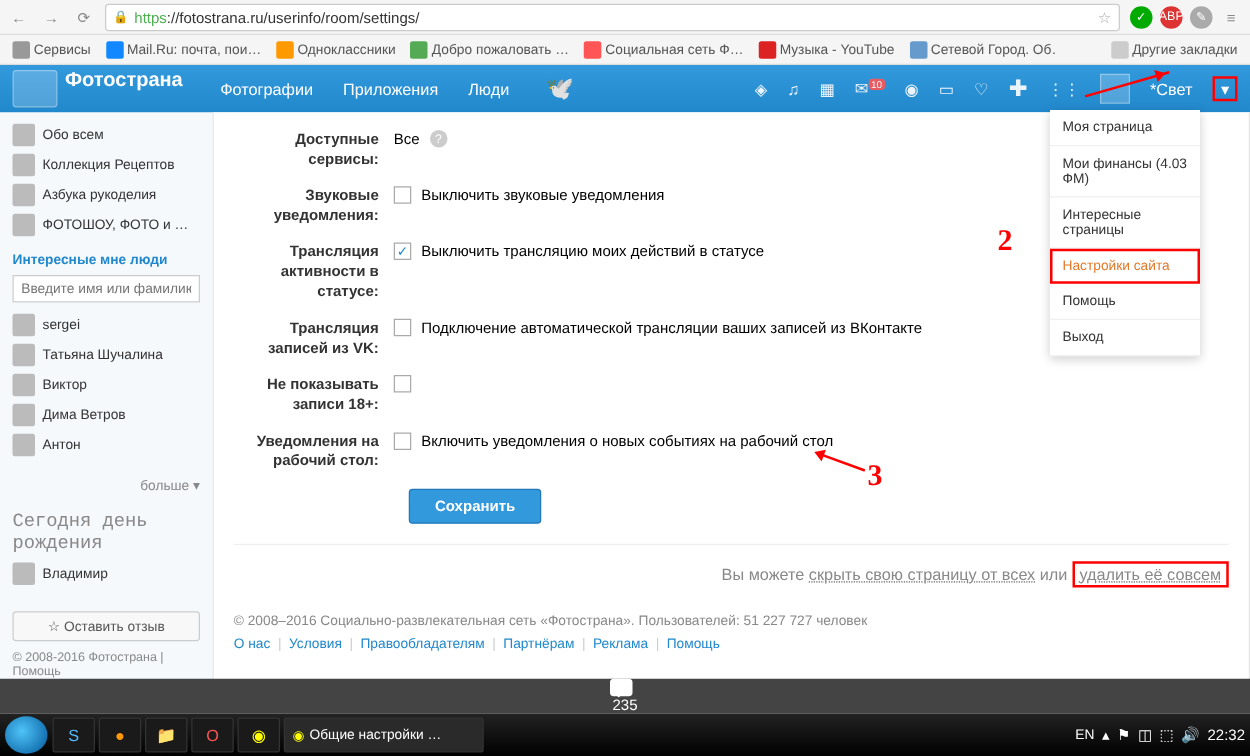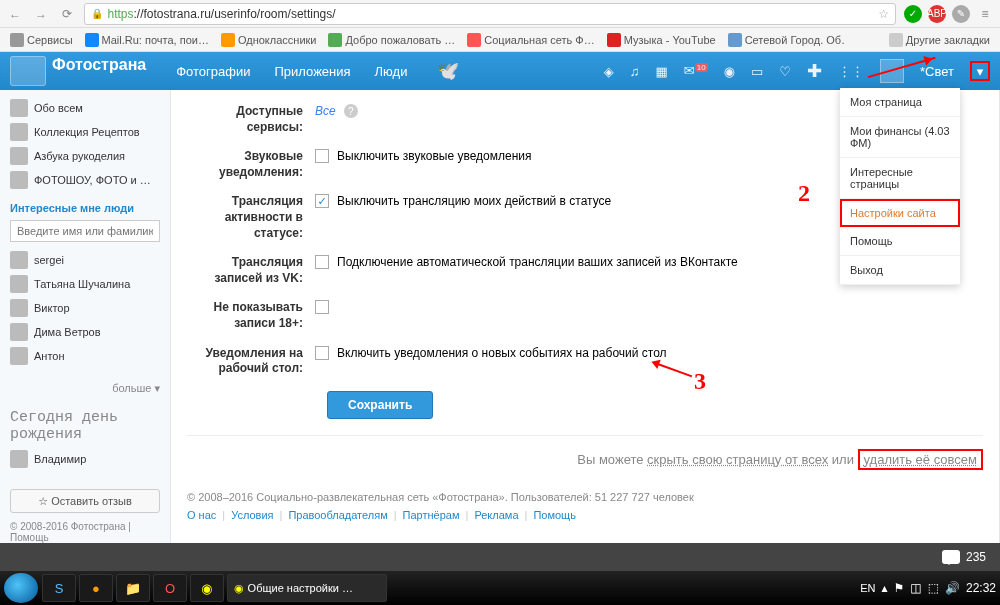--- a/index.html
+++ b/index.html
@@ -47,21 +47,21 @@
 .side-more { text-align: right; color: #888; font-size: 11px; padding: 4px 0; cursor: pointer; }
 .side-birthday { color: #888; margin: 10px 0 4px; font-size: 15px; font-family: Liberation Mono, monospace; }
 .side-review-btn { width: 100%; height: 24px; background: #f8f8f8; border: 1px solid #ccc; border-radius: 3px; font-size: 11px; color: #555; cursor: pointer; margin-top: 8px; }
 .side-copyright { color: #888; font-size: 10px; margin-top: 8px; }
 
 
 .main-pane { flex: 1; background: #fff; padding: 0 16px 16px; border-left: 1px solid #e5e5e5; border-right: 1px solid #e5e5e5; }
 .form-row { display: flex; align-items: flex-start; margin: 14px 0; }
 .form-label { width: 128px; text-align: right; font-size: 12px; color: #333; font-weight: bold; padding-right: 12px; line-height: 1.3; }
 .form-control { flex: 1; display: flex; align-items: center; gap: 8px; font-size: 12px; }
-.all-link { color: #3b82f6; cursor: pointer; font-style: italic; }
+.all-link { color: #000000; cursor: pointer; }
 .q-icon { width: 14px; height: 14px; border-radius: 50%; background: #ccc; color: #fff; display: inline-flex; align-items: center; justify-content: center; font-size: 10px; }
 .checkbox { width: 14px; height: 14px; border: 1px solid #aaa; background: #fff; display: inline-flex; align-items: center; justify-content: center; font-size: 11px; color: #2288cc; }
 .save-btn { margin-left: 140px; padding: 6px 20px; background: #3399dd; color: #fff; border: 1px solid #2277bb; border-radius: 3px; font-size: 12px; cursor: pointer; font-weight: bold; }
 .divider { border-top: 1px solid #eee; margin: 16px 0; }
 .hide-line { text-align: right; color: #888; font-size: 13px; }
 .hide-line a { color: #888; text-decoration: underline dotted; }
 .delete-link { border: 2px solid #f00; padding: 1px 4px; }
 
 .footer { margin-top: 24px; font-size: 11px; color: #888; }
 .footer-links { margin-top: 6px; color: #2288cc; }
@@ -78,21 +78,21 @@
 .dd-item.highlighted { border: 2px solid #f00; padding: 6px 8px; color: #e07a2a; }
 
 
 .anno { position: absolute; color: #f00; font-family: cursive; font-size: 24px; font-weight: bold; pointer-events: none; }
 .anno-arrow1 { position: absolute; top: 66px; right: 60px; width: 70px; height: 26px; border-top: 2px solid #f00; transform: rotate(-16deg); pointer-events: none; }
 .anno-arrow1::after { content: ""; position: absolute; right: -2px; top: -6px; border: 5px solid transparent; border-left: 8px solid #f00; }
 .anno-arrow3 { position: absolute; top: 368px; left: 650px; width: 40px; height: 20px; border-top: 2px solid #f00; transform: rotate(20deg); pointer-events: none; }
 .anno-arrow3::before { content: ""; position: absolute; left: -8px; top: -6px; border: 5px solid transparent; border-right: 8px solid #f00; }
 
 
-.gray-bar { position: absolute; left: 0; right: 0; bottom: 34px; height: 28px; background: #444; display: flex; align-items: center; justify-content: flex-end; padding: 0 14px; color: #fff; font-size: 12px; }
+.gray-bar { position: absolute; left: 0; right: 0; bottom: 34px; height: 28px; background: #444; display: flex; align-items: center; justify-content: flex-end; padding: 0 14px; color: #fff; font-size: 12px; flex-direction: column; }
 .gray-bar .bubble { width: 18px; height: 14px; background: #fff; border-radius: 3px; margin-right: 6px; position: relative; }
 .gray-bar .bubble::after { content: ""; position: absolute; bottom: -4px; left: 4px; border: 3px solid transparent; border-top-color: #fff; }
 
 
 .taskbar { position: absolute; left: 0; right: 0; bottom: 0; height: 34px; background: linear-gradient(#222, #000); display: flex; align-items: center; padding: 0 4px; }
 .start-btn { width: 34px; height: 30px; border-radius: 50%; background: radial-gradient(circle at 40% 40%, #4fc3f7, #01579b); display: flex; align-items: center; justify-content: center; }
 .task-icons { display: flex; gap: 3px; margin-left: 4px; }
 .task-icon { width: 34px; height: 28px; background: #1a1a1a; border: 1px solid #333; border-radius: 2px; display: flex; align-items: center; justify-content: center; font-size: 13px; }
 .task-active { width: 160px; justify-content: flex-start; padding: 0 6px; gap: 4px; font-size: 11px; color: #fff; background: #2a2a2a; }
 .tray { margin-left: auto; display: flex; align-items: center; gap: 6px; color: #fff; font-size: 11px; }

